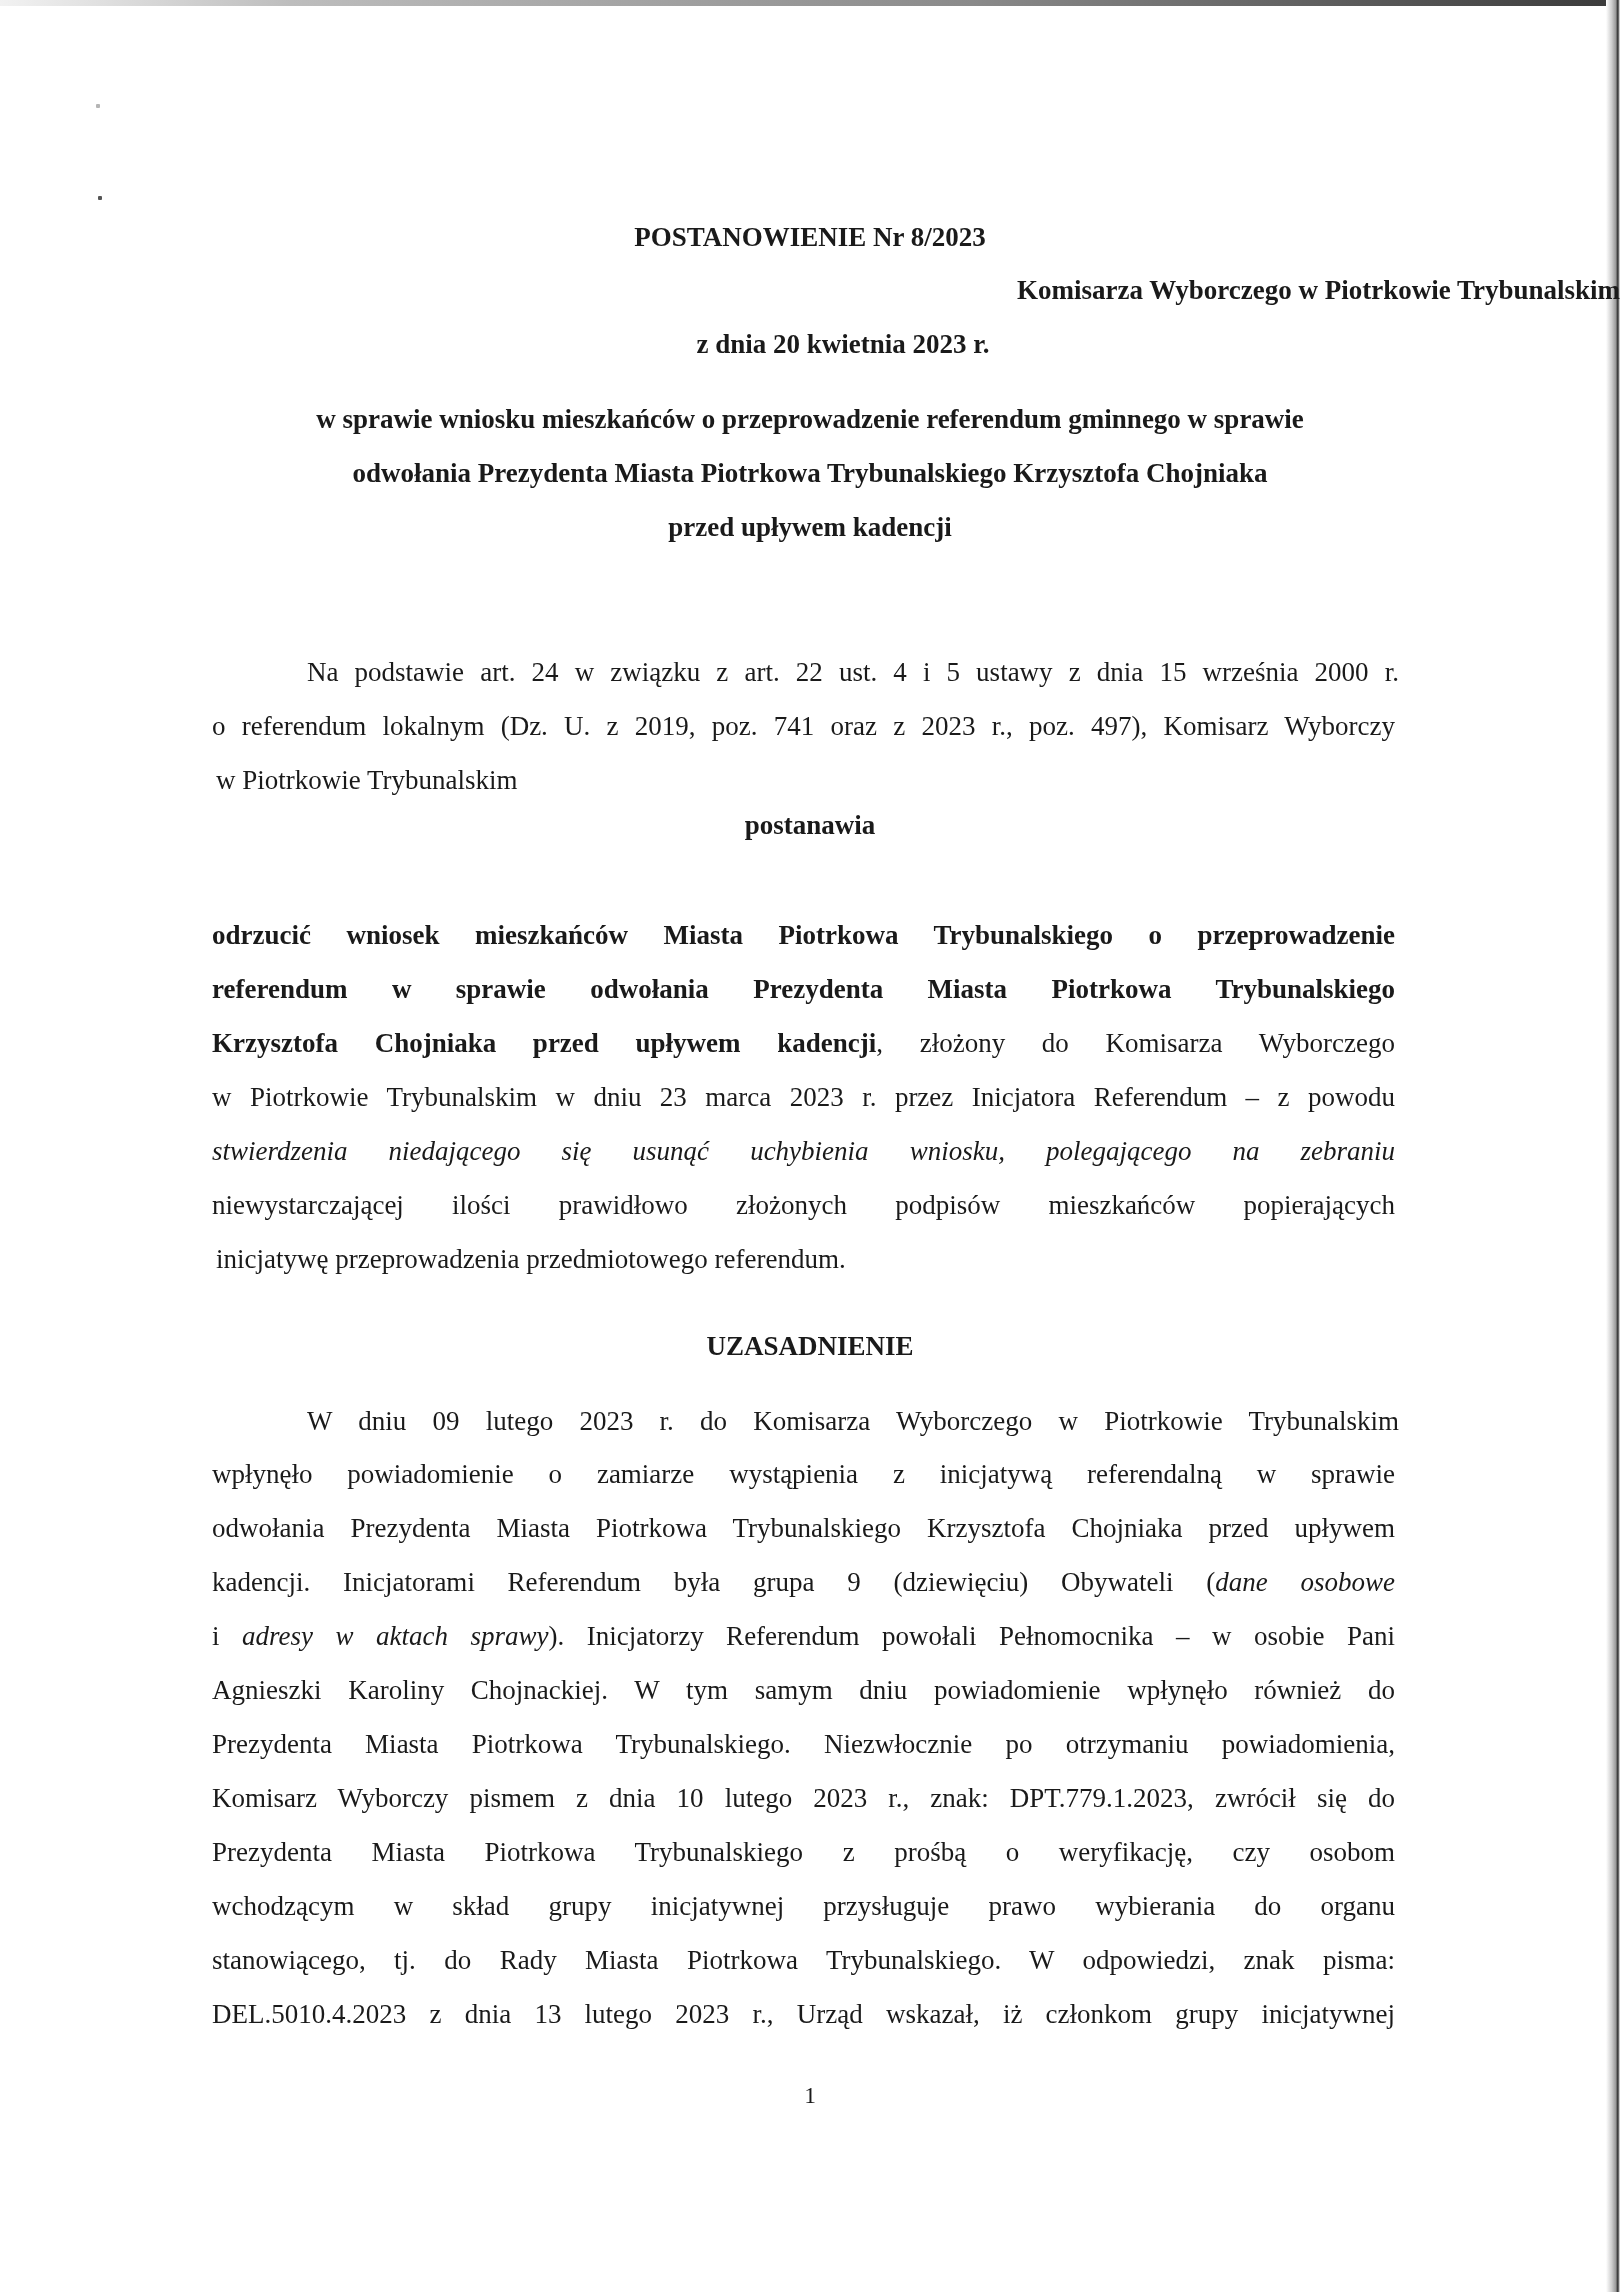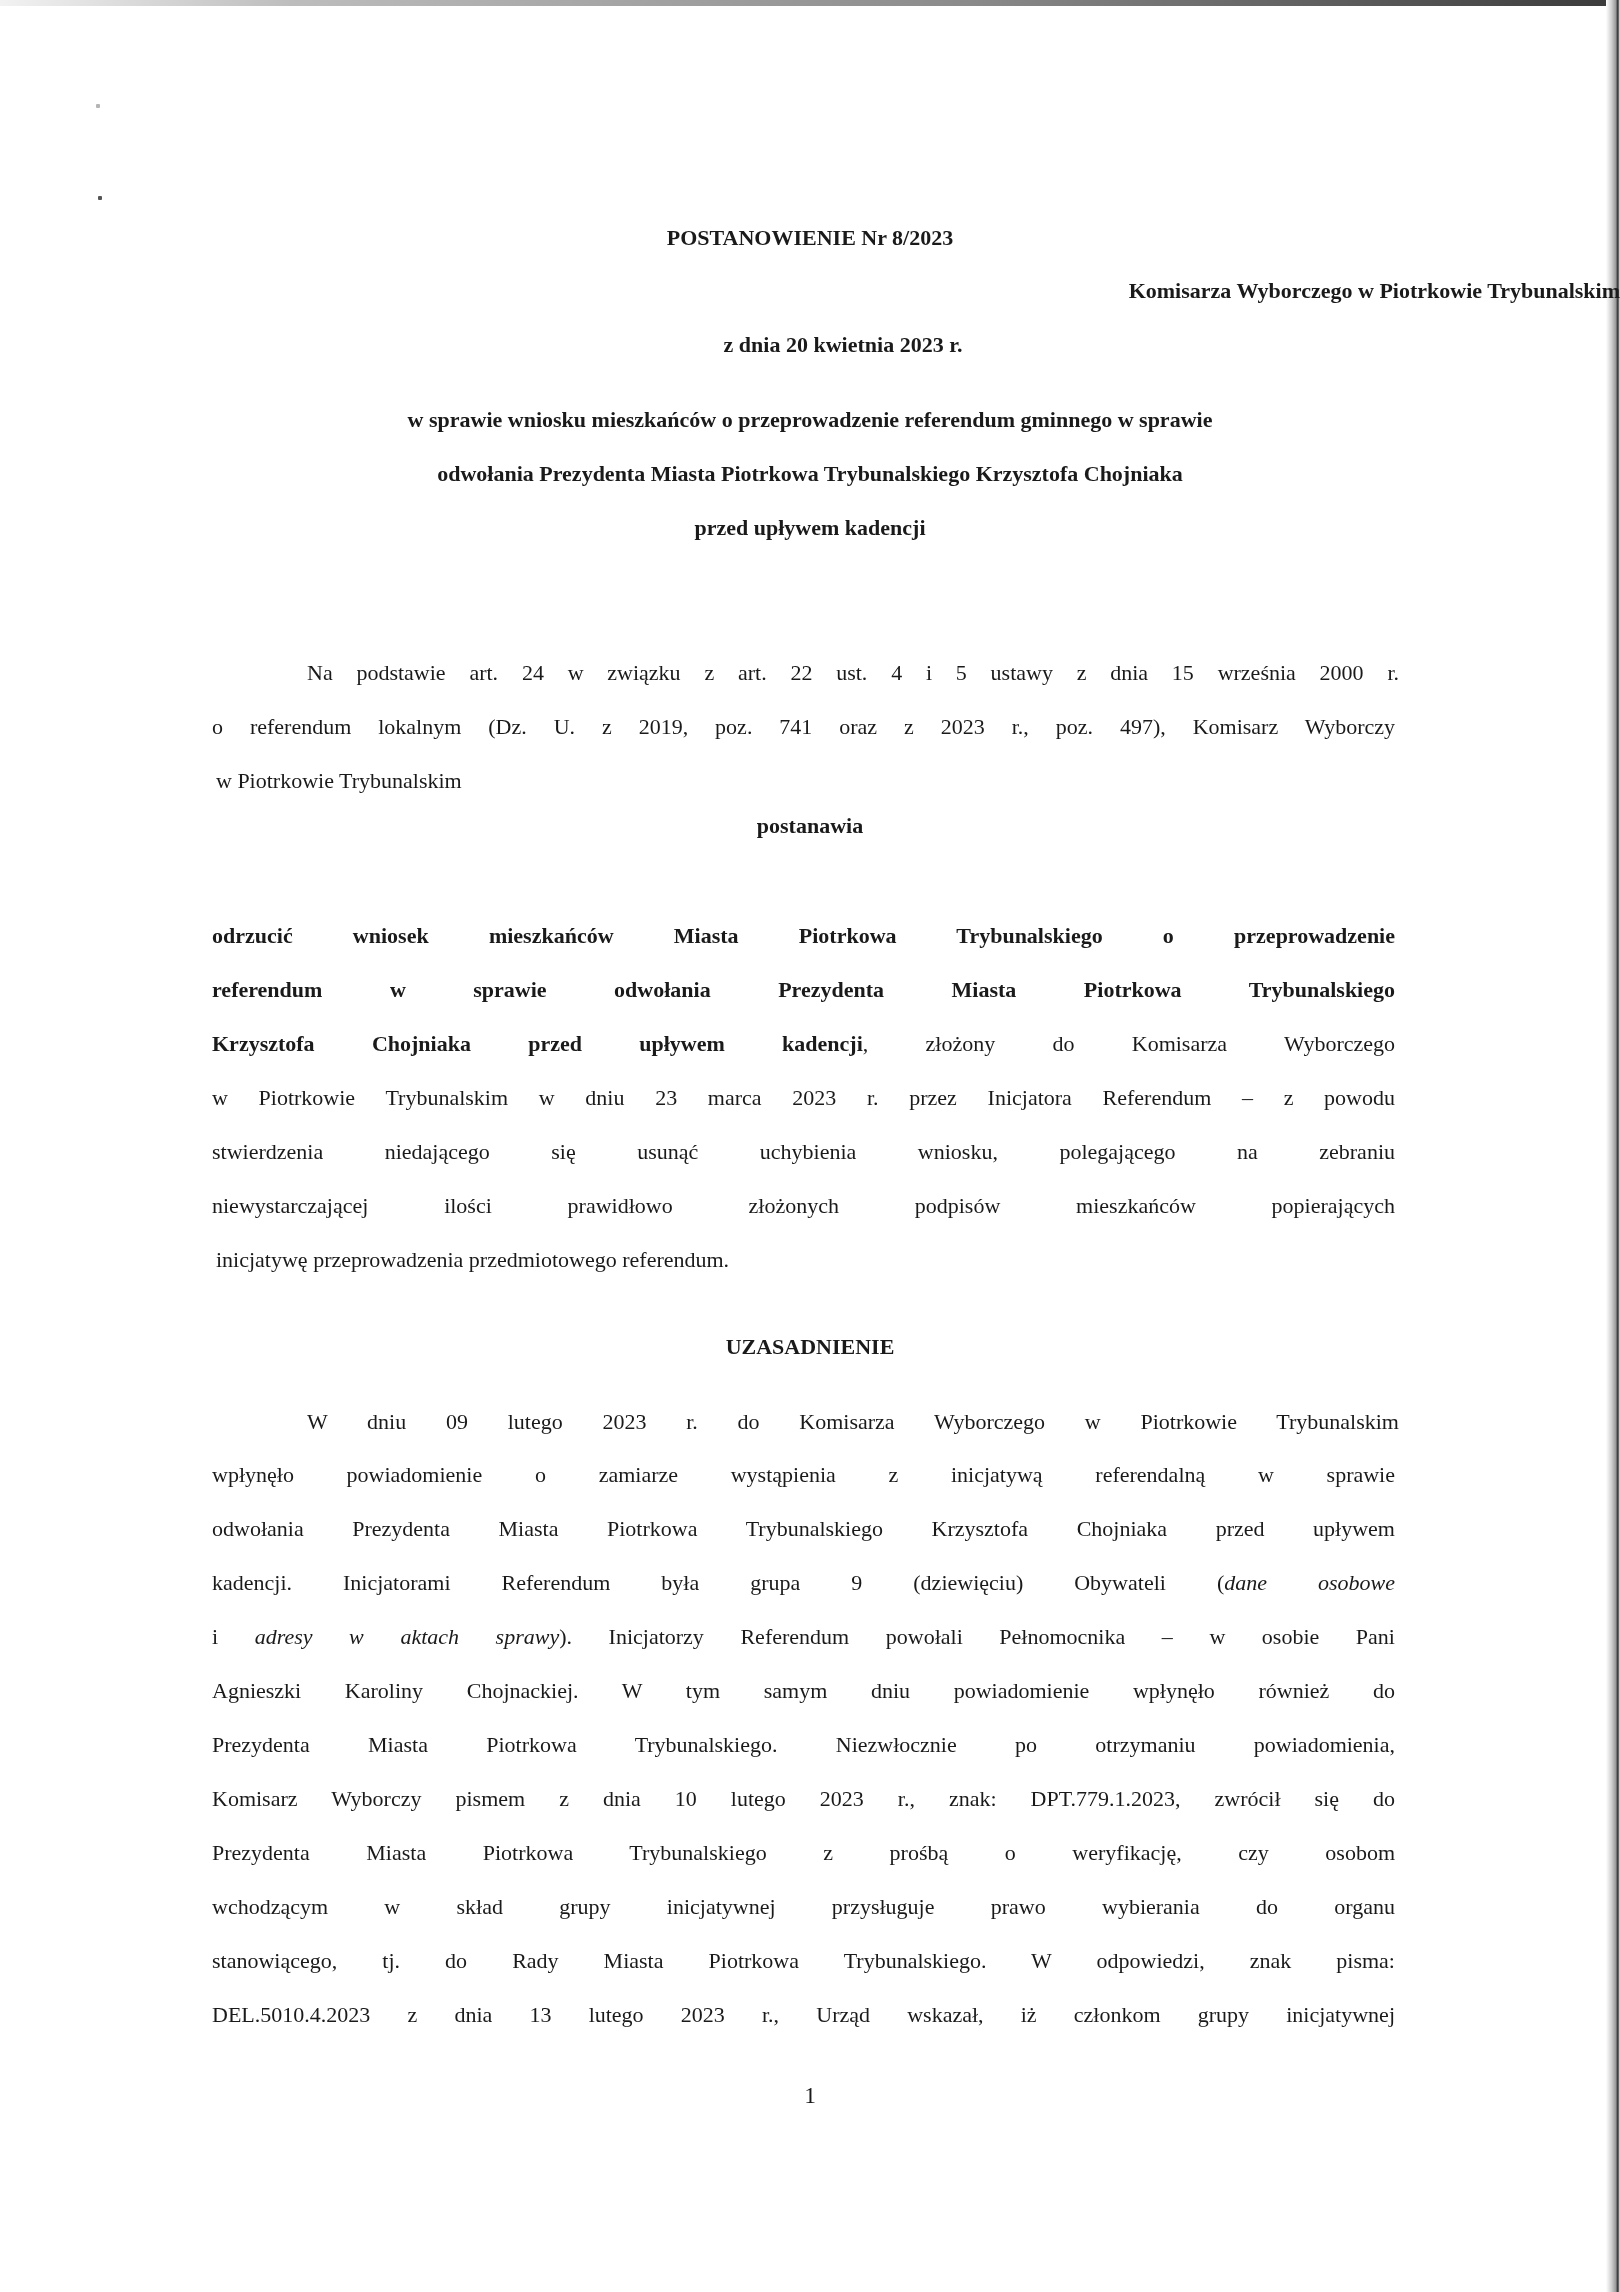--- a/index.html
+++ b/index.html
@@ -9,21 +9,21 @@
       font-family: "Liberation Serif", "DejaVu Serif", serif;
       color: #1a1a1a;
     }
     .scan-top { position: absolute; left: 0; top: 0; width: 1620px; height: 5.9px;
       background: linear-gradient(to right, #f2f2f2 0%, #bdbdbd 18%, #8a8a8a 60%, #3a3a3a 100%); }
     .scan-right { position: absolute; right: 0; top: 0; width: 13.7px; height: 2293px;
       background: linear-gradient(to right, #ffffff 0%, #cfcfcf 40%, #9a9a9a 70%, #2a2a2a 85%, #ffffff 100%); }
     .speck { position: absolute; width: 3.9px; height: 3.9px; background: #555; border-radius: 1px; }
     .speck.light { background: #b5b5b5; }
 
-    .line { position: absolute; white-space: nowrap; font-size: 22px; line-height: 35px; }
+    .line { position: absolute; white-space: nowrap; font-size: 27px; line-height: 35px; }
     .center { left: 0; width: 1620px; text-align: center; }
     .bold { font-weight: bold; }
     .just { left: 212px; width: 1183px; text-align: justify; text-align-last: justify; }
     .left { left: 216px; }
     .indent { left: 307px; width: 1092px; }
     i { font-style: italic; }
   </style>
 </head>
 <body>
 
@@ -43,21 +43,21 @@
 <div class="line indent" style="top:655px; text-align:justify; text-align-last:justify;">Na podstawie art. 24 w związku z art. 22 ust. 4 i 5 ustawy z dnia 15 września 2000 r.</div>
 <div class="line just" style="top:709px;">o referendum lokalnym (Dz. U. z 2019, poz. 741 oraz z 2023 r., poz. 497), Komisarz Wyborczy</div>
 <div class="line left" style="top:763px;">w Piotrkowie Trybunalskim</div>
 
 <div class="line center bold" style="top:808px;">postanawia</div>
 
 <div class="line just bold" style="top:918px;">odrzucić wniosek mieszkańców Miasta Piotrkowa Trybunalskiego o przeprowadzenie</div>
 <div class="line just bold" style="top:972px;">referendum w sprawie odwołania Prezydenta Miasta Piotrkowa Trybunalskiego</div>
 <div class="line just" style="top:1026px;"><b>Krzysztofa Chojniaka przed upływem kadencji</b><span>, złożony do Komisarza Wyborczego</span></div>
 <div class="line just" style="top:1080px;">w Piotrkowie Trybunalskim w dniu 23 marca 2023 r. przez Inicjatora Referendum – z powodu</div>
-<div class="line just" style="top:1134px;">stwierdzenia niedającego się usunąć uchybienia wniosku, polegającego na zebraniu</div>
+<div class="line just" style="top:1134px;font-style:italic;">stwierdzenia niedającego się usunąć uchybienia wniosku, polegającego na zebraniu</div>
 <div class="line just" style="top:1188px;">niewystarczającej ilości prawidłowo złożonych podpisów mieszkańców popierających</div>
 <div class="line left" style="top:1242px;">inicjatywę przeprowadzenia przedmiotowego referendum.</div>
 
 <div class="line center bold" style="top:1329px;">UZASADNIENIE</div>
 
 <div class="line indent" style="top:1404px; text-align:justify; text-align-last:justify;">W dniu 09 lutego 2023 r. do Komisarza Wyborczego w Piotrkowie Trybunalskim</div>
 <div class="line just" style="top:1457px;">wpłynęło powiadomienie o zamiarze wystąpienia z inicjatywą referendalną w sprawie</div>
 <div class="line just" style="top:1511px;">odwołania Prezydenta Miasta Piotrkowa Trybunalskiego Krzysztofa Chojniaka przed upływem</div>
 <div class="line just" style="top:1565px;"><span>kadencji. Inicjatorami Referendum była grupa 9 (dziewięciu) Obywateli (</span><i>dane osobowe</i></div>
 <div class="line just" style="top:1619px;"><span>i </span><i>adresy w aktach sprawy</i><span>). Inicjatorzy Referendum powołali Pełnomocnika – w osobie Pani</span></div>

